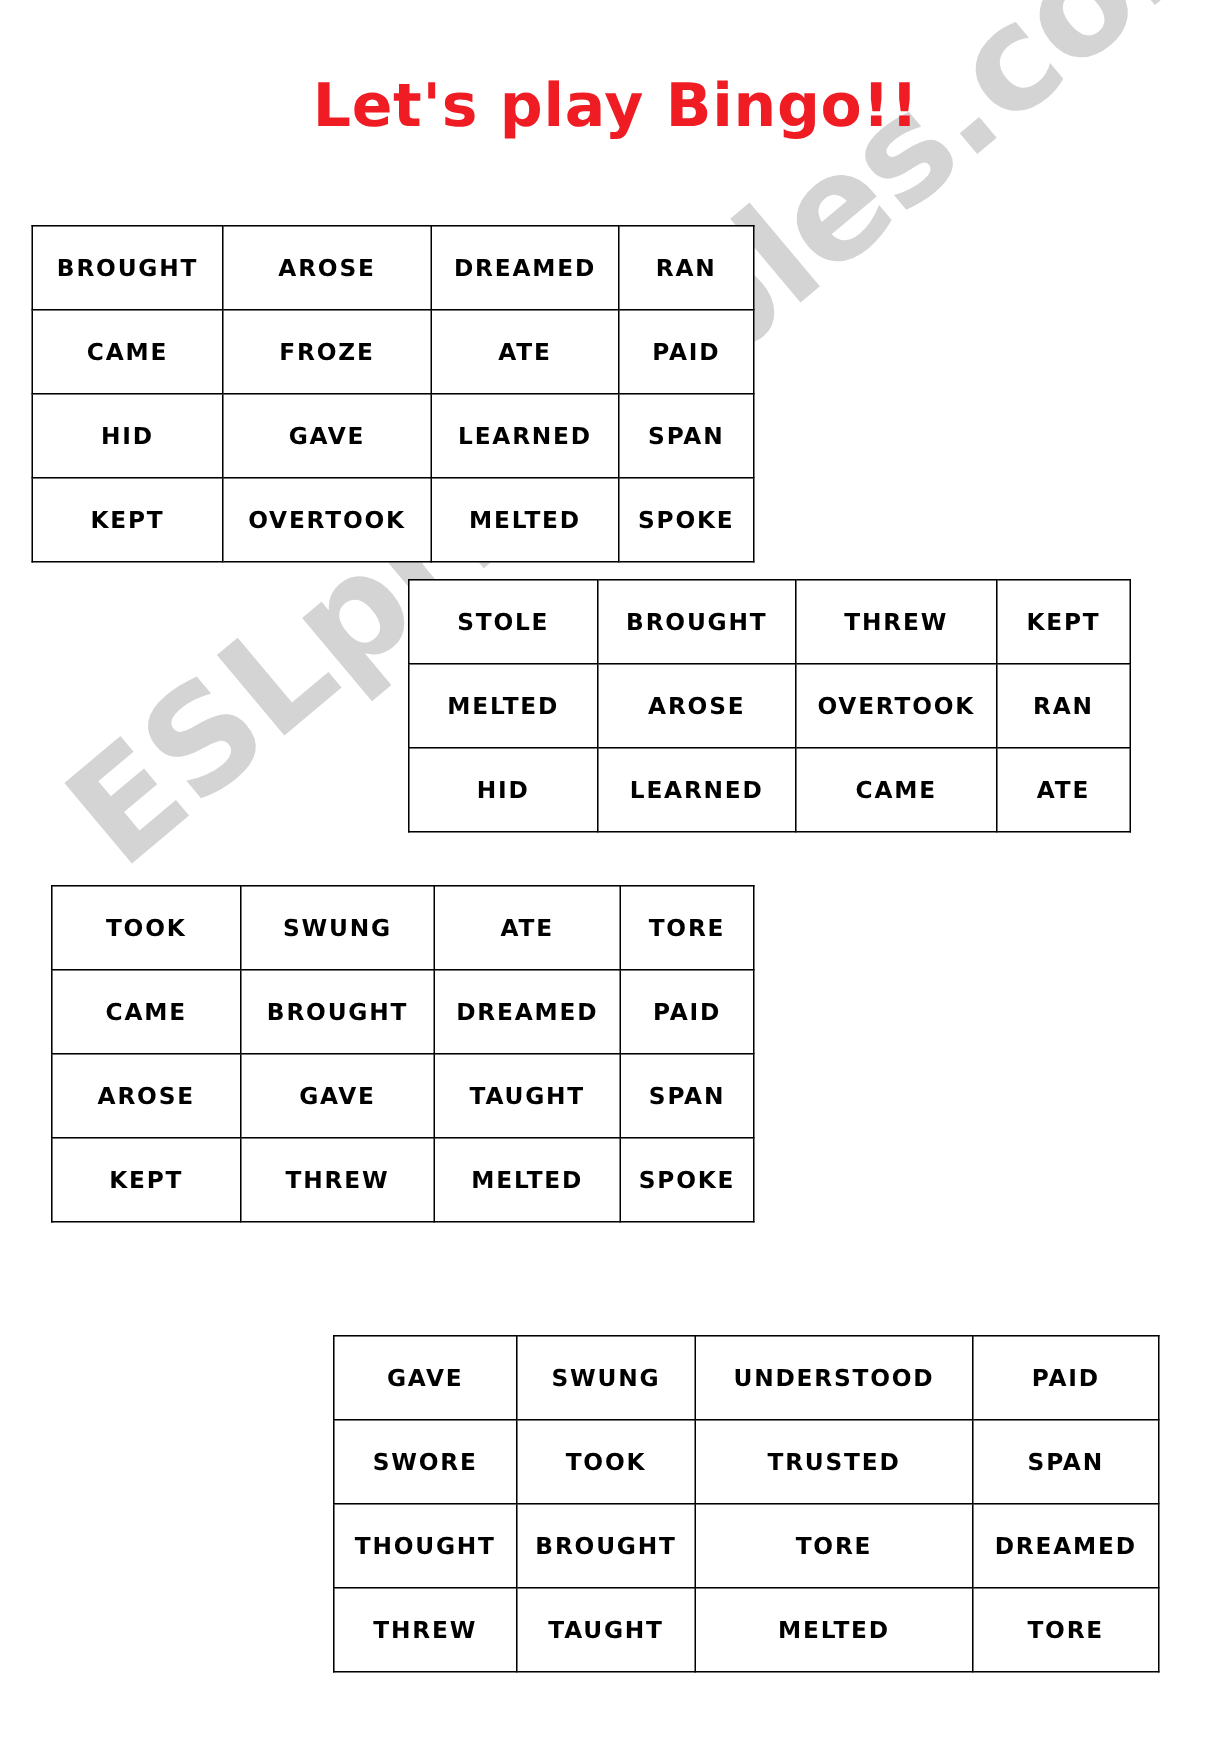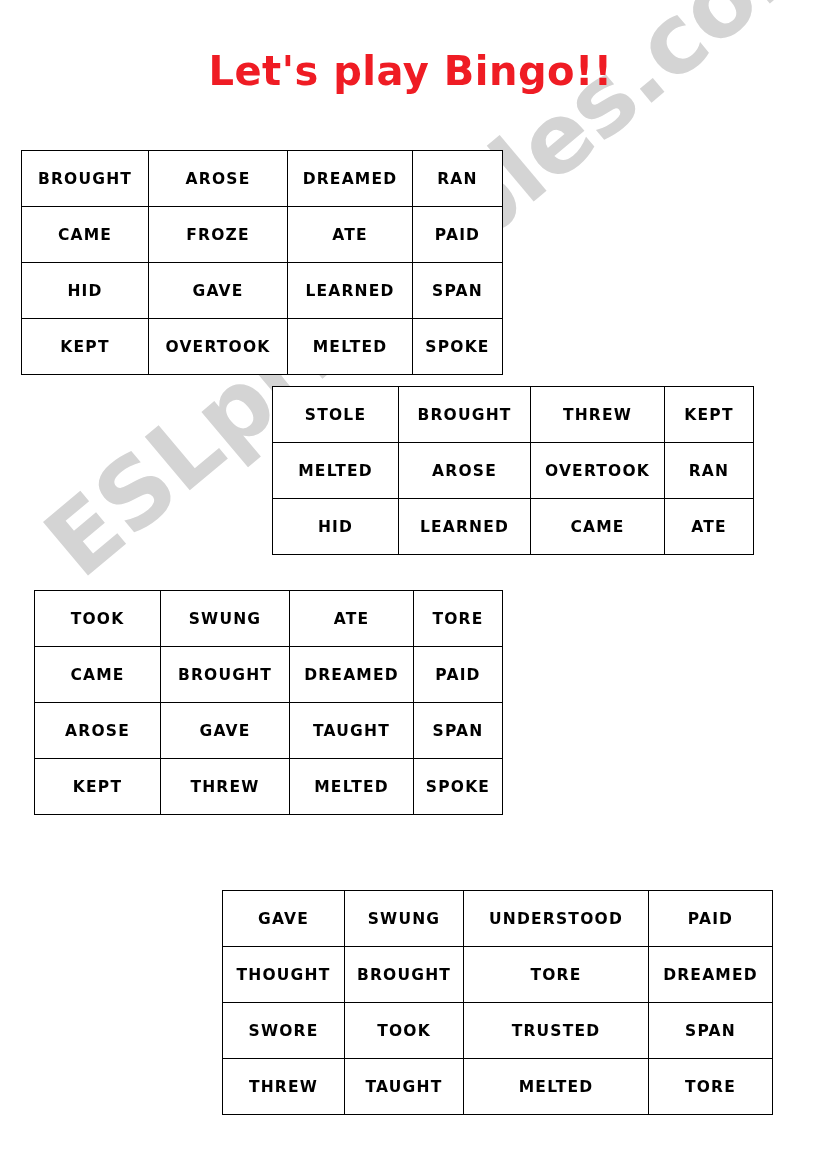--- a/index.html
+++ b/index.html
@@ -222,32 +222,32 @@
           <col style="width: 124px;">
         </colgroup>
         <tbody>
           <tr>
             <td>GAVE</td>
             <td>SWUNG</td>
             <td>UNDERSTOOD</td>
             <td>PAID</td>
           </tr>
           <tr>
-            <td>THOUGHT</td>
-            <td>BROUGHT</td>
-            <td>TORE</td>
-            <td>DREAMED</td>
-          </tr>
-          <tr>
             <td>SWORE</td>
             <td>TOOK</td>
             <td>TRUSTED</td>
             <td>SPAN</td>
           </tr>
           <tr>
+            <td>THOUGHT</td>
+            <td>BROUGHT</td>
+            <td>TORE</td>
+            <td>DREAMED</td>
+          </tr>
+          <tr>
             <td>THREW</td>
             <td>TAUGHT</td>
             <td>MELTED</td>
             <td>TORE</td>
           </tr>
         </tbody>
       </table>
   </div>
 
 </div>

